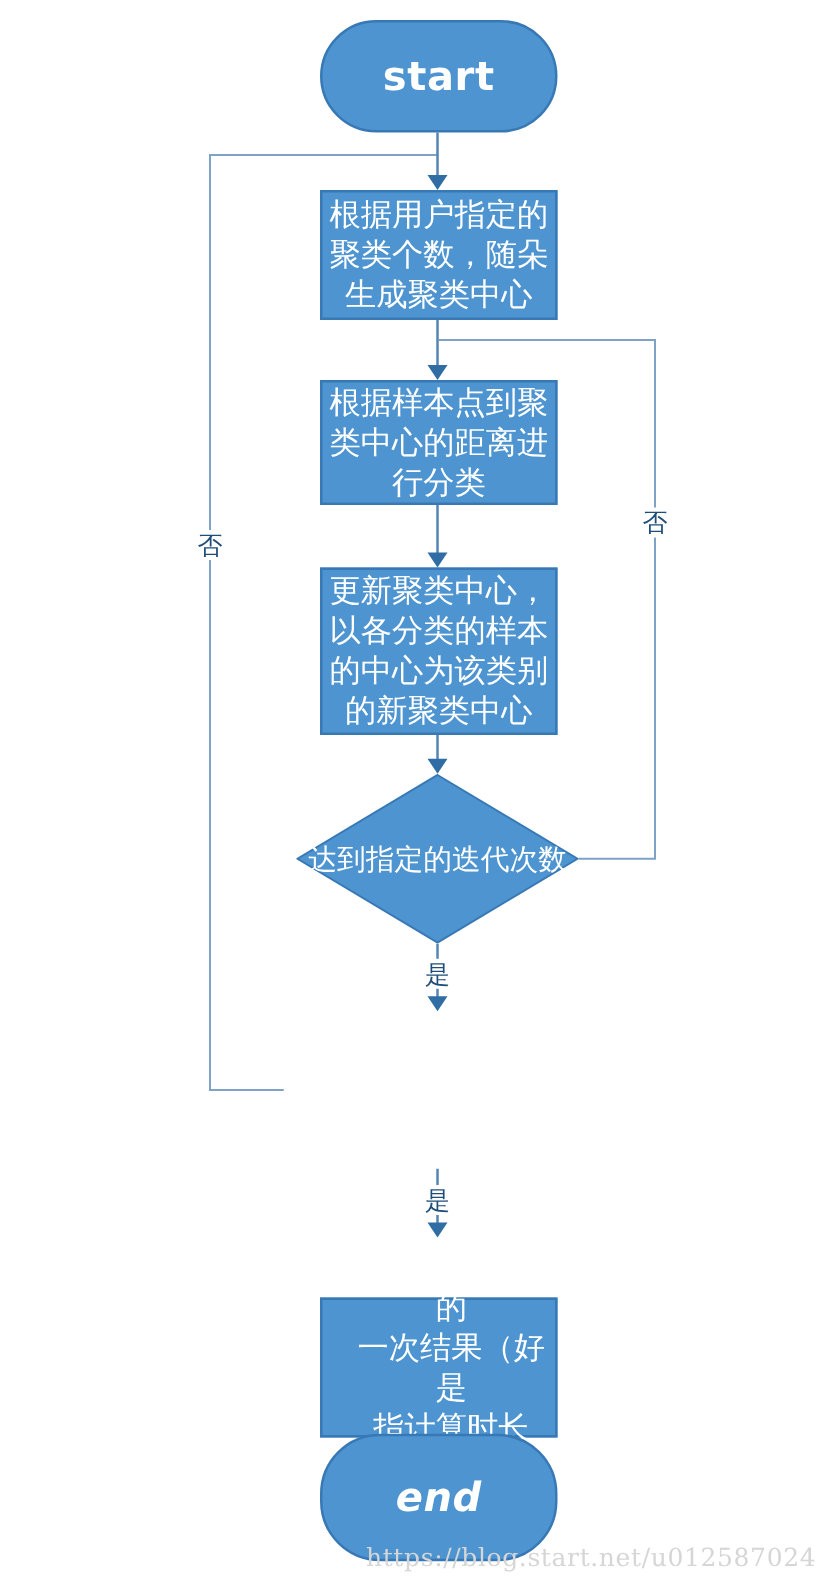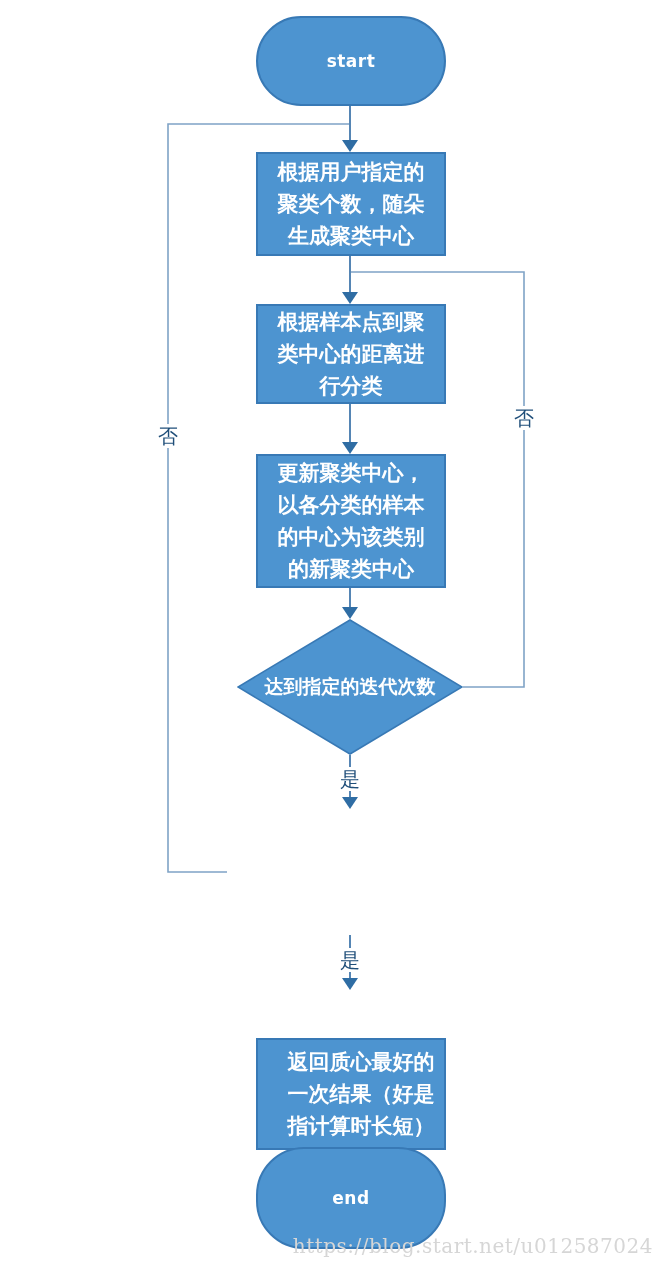--- a/index.html
+++ b/index.html
@@ -29,36 +29,36 @@
     position:absolute;
     box-sizing:border-box;
     background:var(--node-fill);
     border:2px solid var(--node-border);
     display:flex;align-items:center;justify-content:center;
     text-align:center;
     color:var(--node-text);
   }
   .terminator{border-radius:48px;}
   .terminator .node-label{
-    font-size:17px;font-weight:600;letter-spacing:.5px;
+    font-size:32px;font-weight:600;letter-spacing:.5px;
     white-space:pre-line;
   }
   .process .node-label{
-    font-size:21px;font-weight:700;line-height:32px;
+    font-size:25px;font-weight:400;line-height:32px;
     white-space:pre-line;
   }
   .diamond-wrap{
     position:absolute;
     display:flex;align-items:center;justify-content:center;
     text-align:center;color:var(--node-text);
   }
   .diamond-wrap svg{position:absolute;left:0;top:0;}
   .diamond-wrap .node-label{
     position:relative;z-index:1;
-    font-size:19px;font-weight:700;white-space:nowrap;
+    font-size:23px;font-weight:400;white-space:nowrap;
   }
   .diamond-shape{fill:var(--node-fill);stroke:var(--node-border);stroke-width:1.6;}
   .edge-label{
     position:absolute;
     transform:translate(-50%,-50%);
     background:var(--bg);
     color:var(--edge-label);
     font-size:20px;font-weight:500;
     padding:1px 3px;line-height:1.1;
     z-index:2;
@@ -131,21 +131,21 @@
     <span class="node-label">达到指定的迭代次数</span>
   </div>
 
 
   <div class="node process" style="left:256px;top:1038px;width:190px;height:112px;padding-left:20px;">
     <span class="node-label">返回质心最好的
 一次结果（好是
 指计算时长短）</span>
   </div>
 
-  <div class="node terminator" style="left:256px;top:1147px;width:190px;height:102px;">
+  <div class="node terminator" style="left:256px;top:1147px;width:190px;height:102px;font-style:italic;">
     <span class="node-label">end</span>
   </div>
 
   <div class="edge-label" style="left:350px;top:779px;">是</div>
   <div class="edge-label" style="left:350px;top:960px;">是</div>
   <div class="edge-label" style="left:168px;top:436px;">否</div>
   <div class="edge-label" style="left:524px;top:418px;">否</div>
 
   <div class="watermark">https://blog.start.net/u012587024</div>
 

